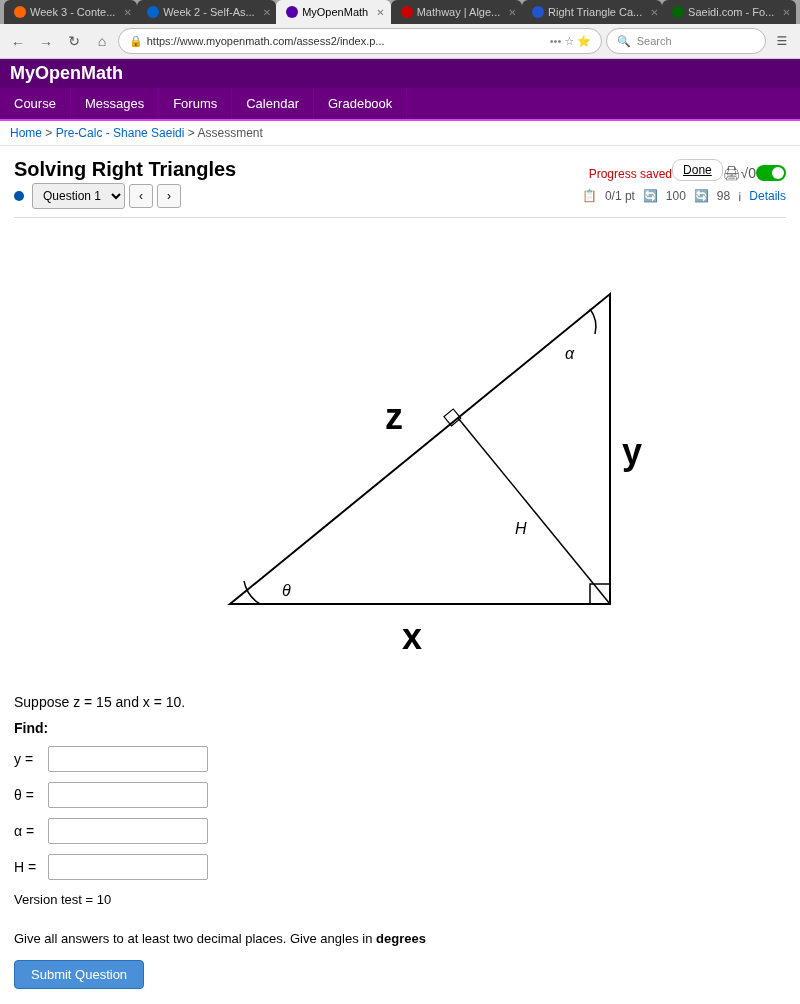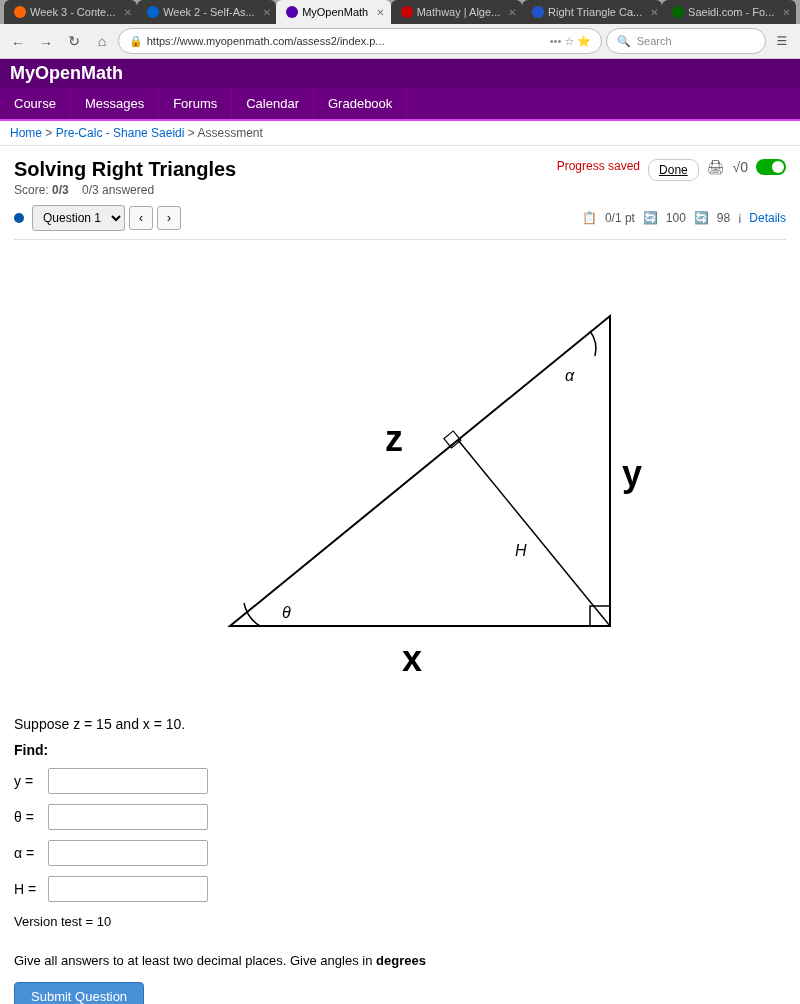--- a/index.html
+++ b/index.html
@@ -19,21 +19,21 @@
     .app-title { color: #fff; font-size: 18px; font-weight: bold; }
     .nav-bar { background: #6a0080; display: flex; align-items: center; padding: 0; border-bottom: 2px solid #d946ef; }
     .nav-item { color: #fff; padding: 8px 14px; font-size: 13px; cursor: pointer; border-right: 1px solid #7a0090; }
     .breadcrumb { background: #fff; padding: 5px 10px; font-size: 12px; color: #555; border-bottom: 1px solid #e0e0e0; }
     .breadcrumb a { color: #0066cc; text-decoration: none; }
 
     
     .main { padding: 12px 14px; }
     .page-title { font-size: 20px; font-weight: bold; color: #000; }
     .title-row { display: flex; align-items: center; justify-content: space-between; margin-bottom: 2px; }
-    .progress-area { display: flex; align-items: flex-start; gap: 8px; }
+    .progress-area { display: flex; align-items: flex-end; }
     .progress-saved { color: #cc0000; font-size: 12px; }
     .done-btn { background: #fff; border: 1px solid #ccc; border-radius: 9px; padding: 3px 10px; font-size: 12px; cursor: pointer; text-decoration: underline; }
     .icon-btn { background: none; border: none; cursor: pointer; font-size: 14px; color: #555; }
     .sqrt-btn { font-size: 14px; color: #555; }
     .toggle-green { width: 30px; height: 16px; background: #00aa00; border-radius: 8px; display: inline-block; position: relative; }
     .toggle-green::after { content: ''; position: absolute; width: 12px; height: 12px; background: white; border-radius: 50%; top: 2px; right: 2px; }
 
     .score-row { font-size: 12px; color: #555; margin-bottom: 8px; }
 
     .question-nav { display: flex; align-items: center; gap: 4px; margin-bottom: 16px; border-bottom: 1px solid #ddd; padding-bottom: 8px; }
@@ -138,26 +138,20 @@
     <div class="progress-area">
       <span class="progress-saved">Progress saved</span>
       <button class="done-btn">Done</button>
       <button class="icon-btn" title="Print">🖨</button>
       <span class="sqrt-btn">√0</span>
       <span class="toggle-green"></span>
     </div>
   </div>
 
   
-  <div class="score-row">
-    <span>Score:</span>
-    <strong>0/3</strong>
-    &nbsp;&nbsp;
-    <span>0/3 answered</span>
-  </div>
 
   
   <div class="question-nav">
     <span style="display:inline-block;width:10px;height:10px;border-radius:50%;background:#0055aa;margin-right:4px;"></span>
     <select class="question-select">
       <option>Question 1</option>
     </select>
     <button class="arrow-btn">‹</button>
     <button class="arrow-btn">›</button>
     <div class="question-info">

